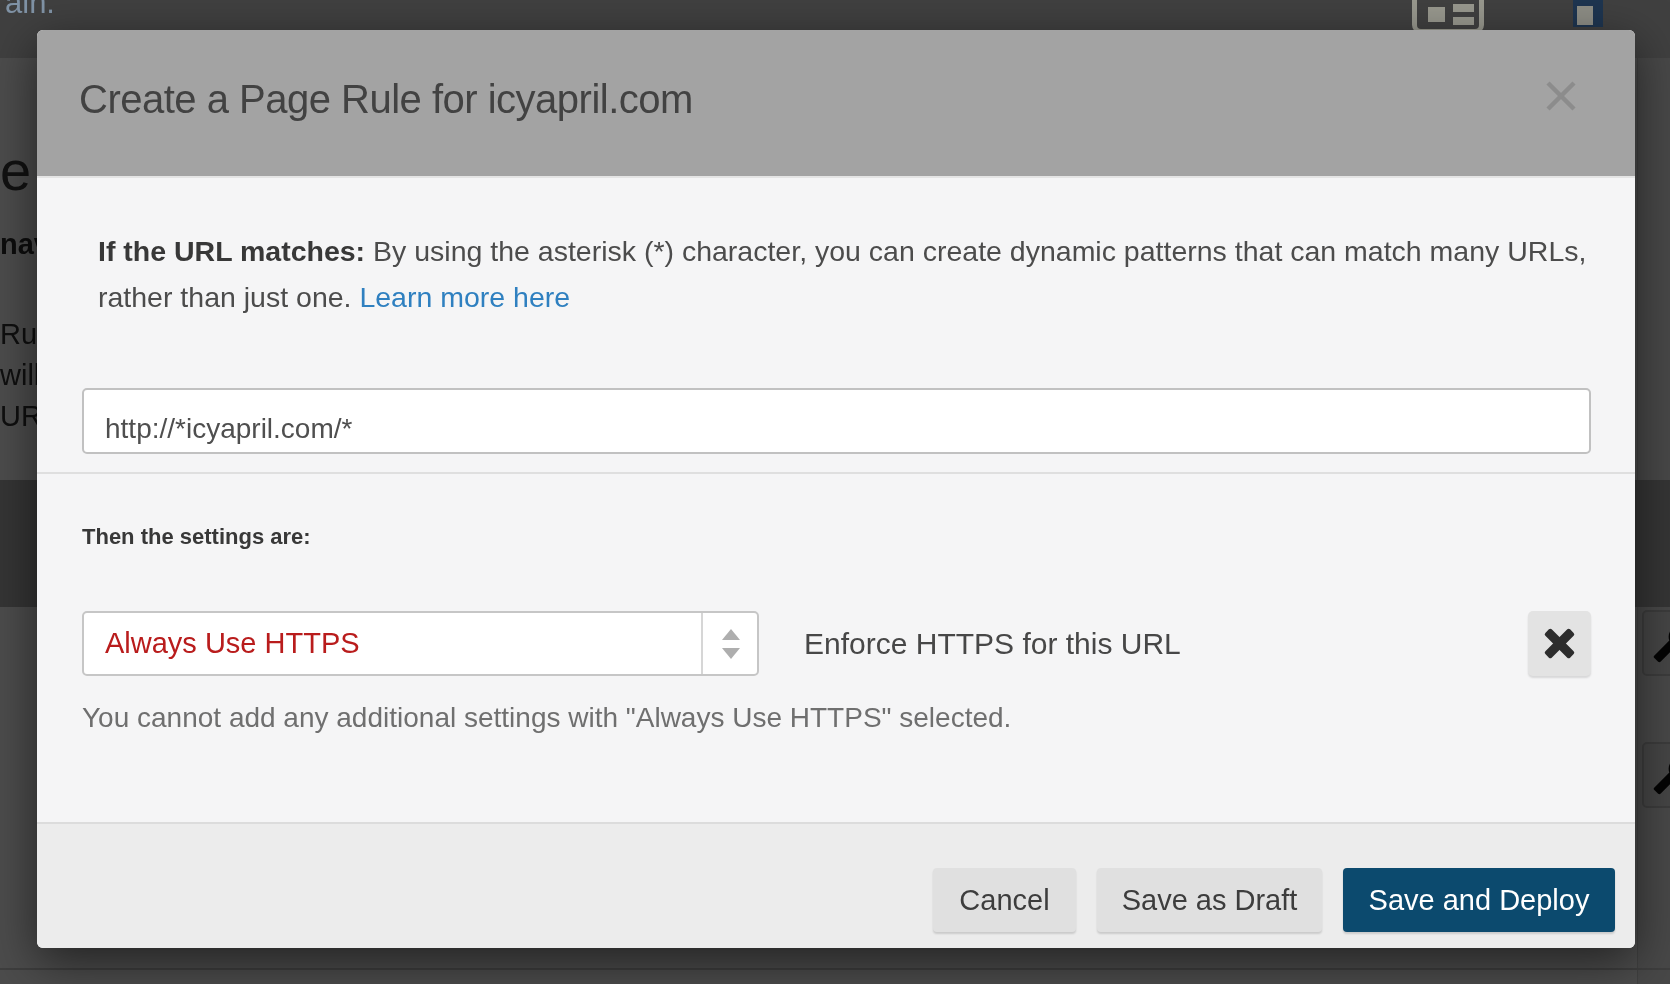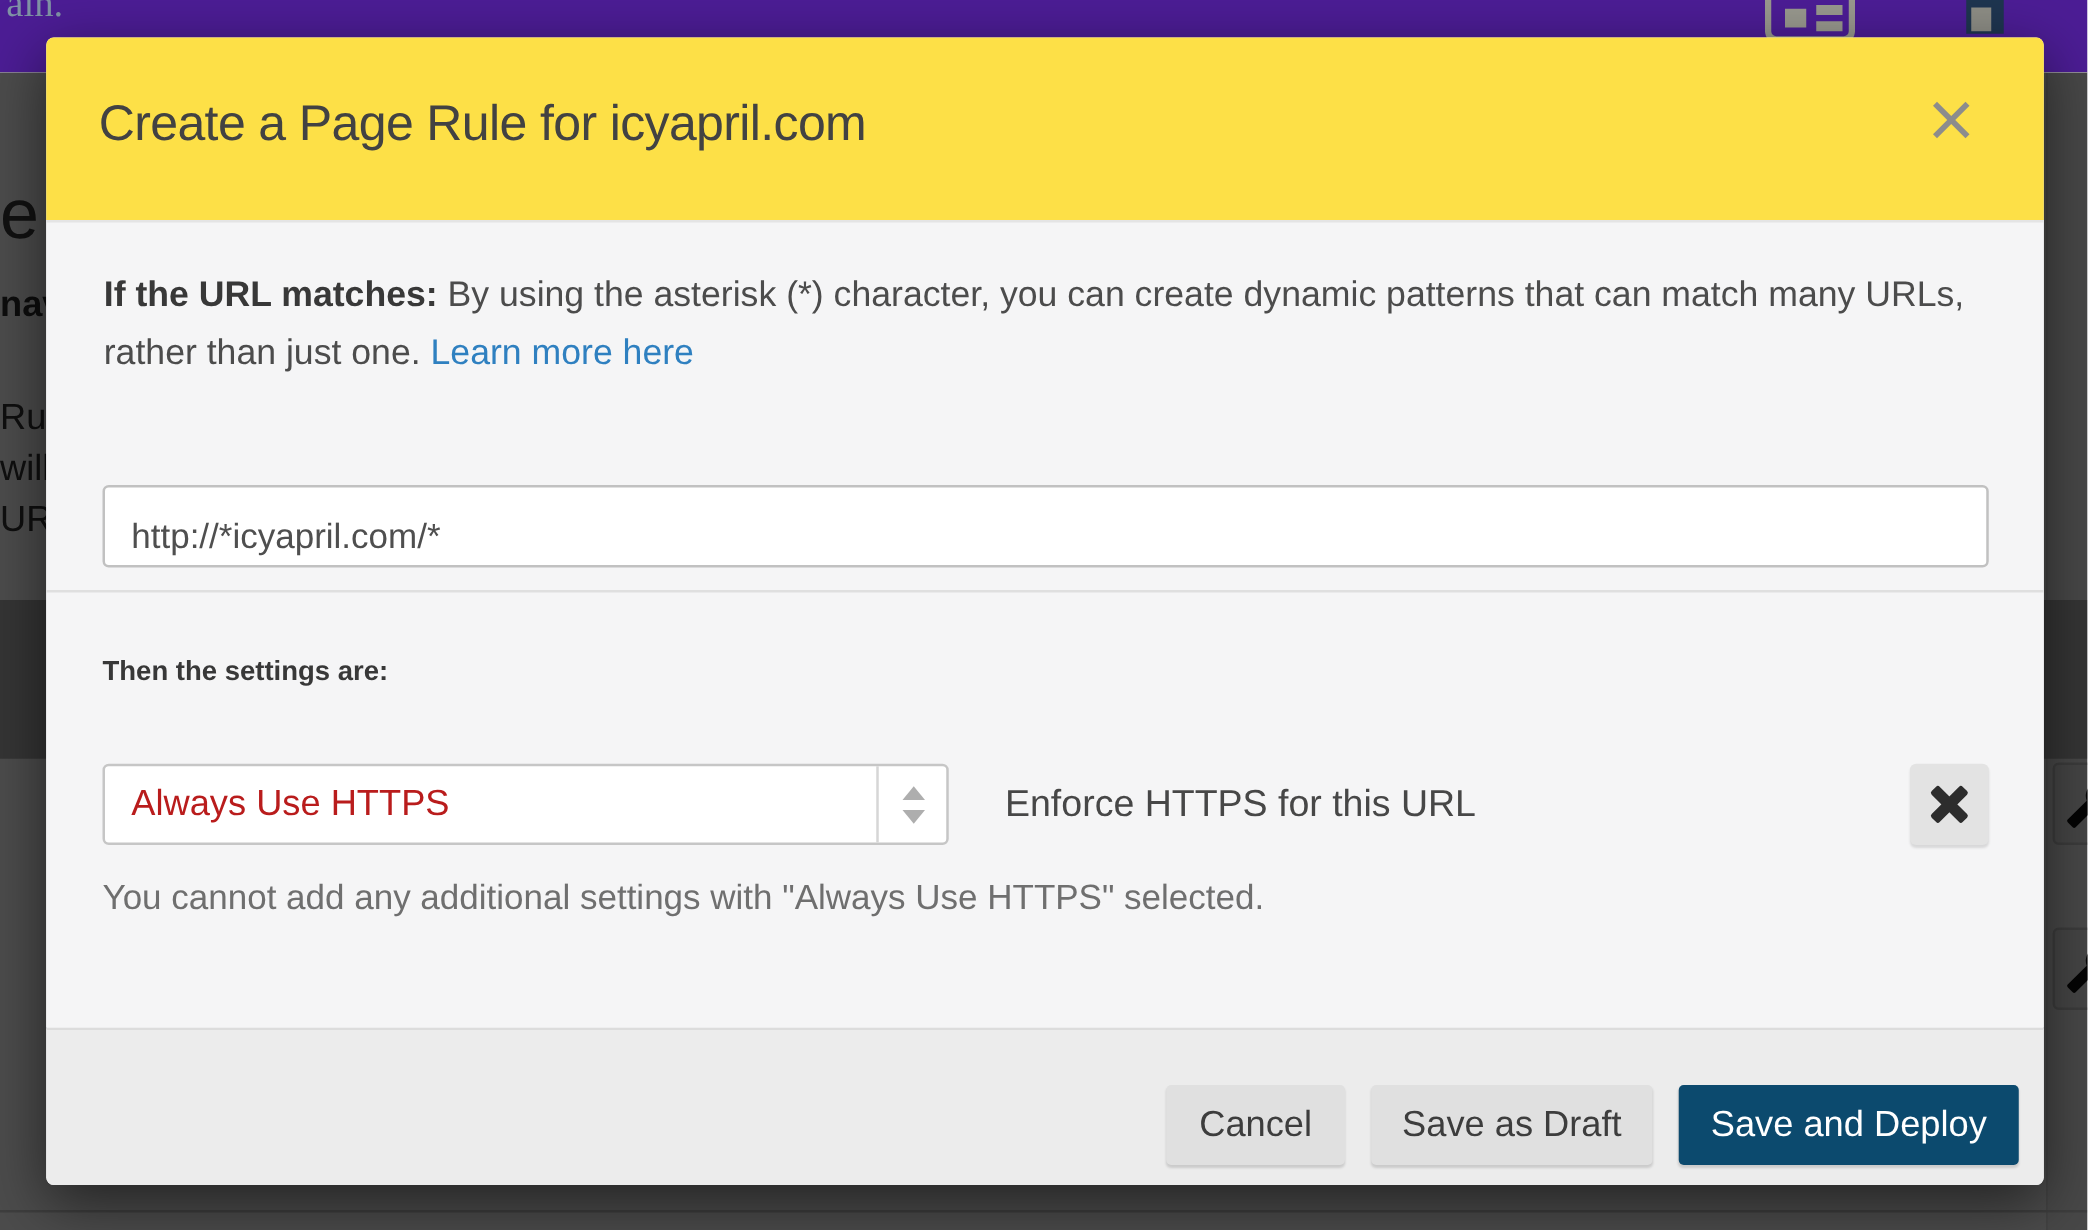--- a/index.html
+++ b/index.html
@@ -5,21 +5,21 @@
   html,body{margin:0;padding:0;}
   body{
     width:1670px;height:984px;position:relative;overflow:hidden;
     background:#ffffff;
     font-family:"Liberation Sans","DejaVu Sans",sans-serif;
     -webkit-font-smoothing:antialiased;
   }
   .abs{position:absolute;}
 
   
-  .topbar{left:0;top:0;width:1670px;height:58px;background:#4c1d95;z-index:1;font-family:Liberation Serif, serif;}
+  .topbar{left:0;top:0;width:1670px;height:58px;background:#404040;z-index:1;}
   .topbar-text{left:5px;top:-15px;font-size:31px;color:#8093a6;z-index:2;}
   .apps-icon{left:1412px;top:-22px;width:62px;height:46px;border:5px solid #98988e;border-radius:9px;z-index:2;}
   .apps-icon .blk-l{left:11px;top:24px;width:17px;height:15px;background:#98988e;}
   .apps-icon .blk-r1{left:36px;top:21px;width:21px;height:8px;background:#98988e;}
   .apps-icon .blk-r2{left:36px;top:34px;width:21px;height:8px;background:#98988e;}
   .panel-fragment{left:1573px;top:0;width:30px;height:27px;background:#1e3550;z-index:2;}
   .panel-fragment .chip{left:4px;top:6px;width:16px;height:19px;background:#8d8d85;}
 
   .bg-content{left:0;top:58px;width:1670px;height:926px;background:#ffffff;z-index:1;}
   .bg-heading-frag{left:0px;top:80px;font-size:56px;color:#3a3a3a;}
@@ -34,21 +34,21 @@
   .wrench-2{left:1642px;top:684px;}
   .wrench-btn svg{position:absolute;left:8px;top:12px;transform:scaleX(-1);}
   .bg-bottom-line{left:0;top:910px;width:1670px;height:2px;background:#cfcfcf;}
 
   .dim-overlay{left:0;top:58px;width:1670px;height:926px;background:rgba(0,0,0,0.70);z-index:5;}
 
   
   .modal{left:37px;top:30px;width:1598px;height:918px;z-index:10;border-radius:6px;
          box-shadow:0 14px 48px rgba(0,0,0,0.55);background:#f5f5f6;}
   .modal *, .modal{box-sizing:border-box;}
-  .modal-header{left:0;top:0;width:1598px;height:146px;background:#fde047;border-radius:6px 6px 0 0;}
+  .modal-header{left:0;top:0;width:1598px;height:146px;background:#a3a3a3;border-radius:6px 6px 0 0;}
   .modal-title{left:42px;top:47px;font-size:40px;font-weight:400;color:#424242;letter-spacing:-0.5px;}
   .close-btn{left:1496px;top:38px;width:56px;height:56px;cursor:pointer;background:transparent;border:0;}
   .close-btn svg{position:absolute;left:12px;top:12px;}
 
   .section-url{left:0;top:146px;width:1598px;height:296px;background:#f5f5f6;border-top:2px solid #e4e4e4;}
   .url-para{left:45px;top:34px;width:1496px;font-size:28.5px;line-height:46px;color:#4c4c4c;}
   .url-para b{color:#383838;}
   .learn-link{color:#2f80c0;text-decoration:none;cursor:pointer;}
   .url-input{left:45px;top:210px;width:1509px;height:66px;background:#ffffff;border:2px solid #c1c1c1;
              border-radius:5px;padding:16px 0 0 21px;font-size:28px;color:#4f4f4f;
@@ -126,21 +126,21 @@
     <h1 class="abs modal-title" style="margin:0">Create a Page Rule for icyapril.com</h1>
     <button class="abs close-btn">
       <svg width="32" height="32" viewBox="0 0 32 32">
         <line x1="3" y1="3" x2="29" y2="29" stroke="#8c8c8c" stroke-width="4.5"></line>
         <line x1="29" y1="3" x2="3" y2="29" stroke="#8c8c8c" stroke-width="4.5"></line>
       </svg>
     </button>
   </div>
 
   <div class="abs section-url">
-    <p class="abs url-para" style="margin:1px">
+    <p class="abs url-para" style="margin:16px">
       <b>If the URL matches:</b>
       <span>By using the asterisk (*) character, you can create dynamic patterns that can match many URLs, rather than just one.</span>
       <a class="learn-link">Learn more here</a>
     </p>
     <input class="abs url-input" type="text" value="http://*icyapril.com/*" style="">
   </div>
 
   <div class="abs section-settings">
     <div class="abs settings-heading">Then the settings are:</div>
 

